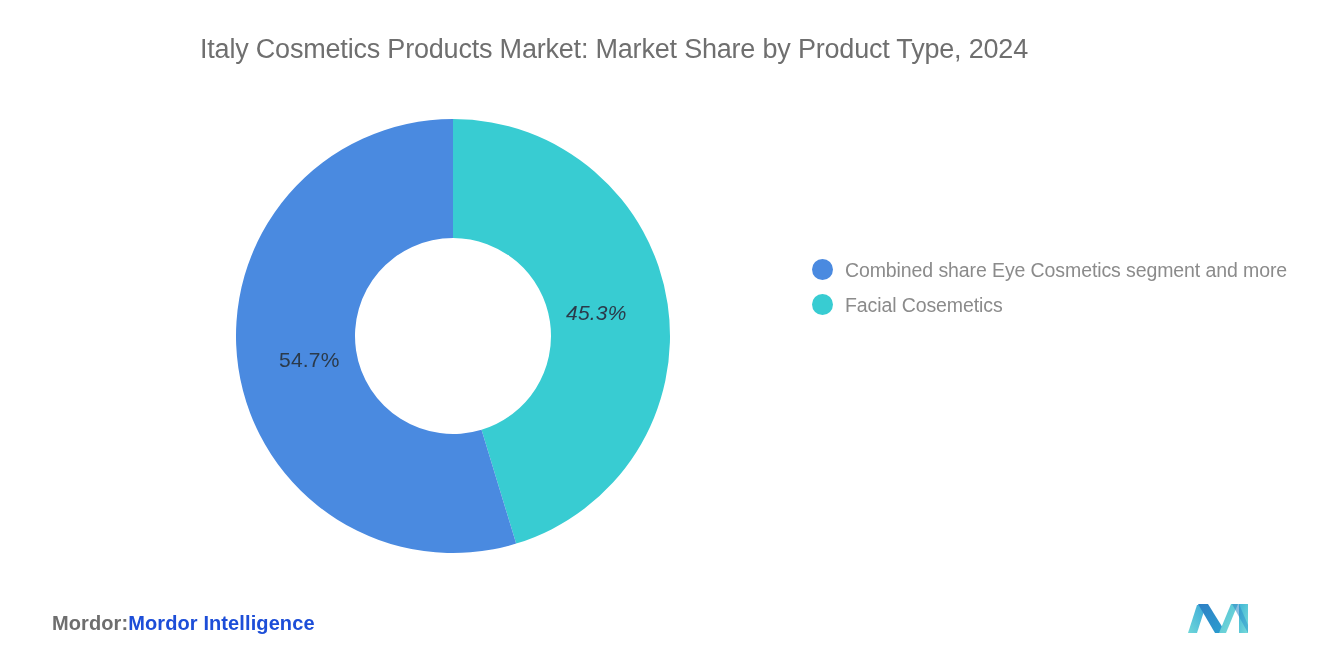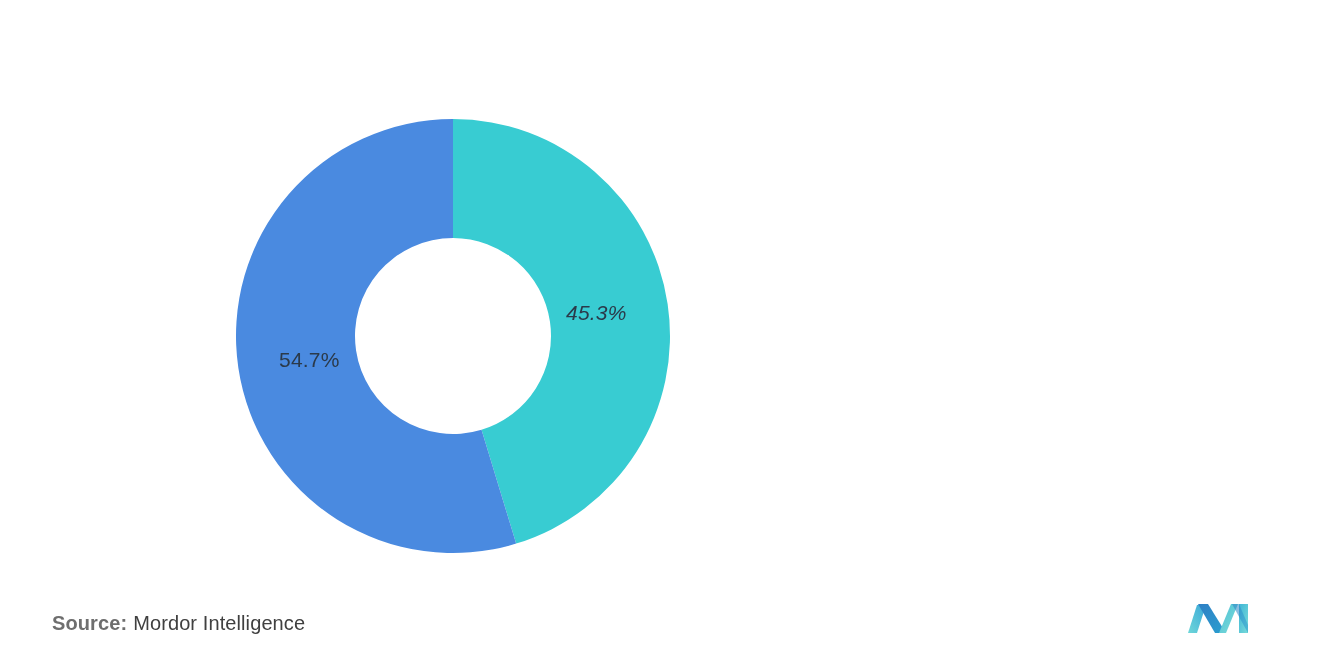--- a/index.html
+++ b/index.html
@@ -95,55 +95,65 @@
     font-size: 20px;
     color: #9a9a9a;
     letter-spacing: 0.1px;
     white-space: nowrap;
   }
   #source-prefix {
     font-weight: 700;
     color: #6e6e6e;
   }
   #source-value {
-    font-weight: 400;
-    color: #404040;
-    margin-left: 6px;
+    font-weight: 700;
+    color: #1d4ed8;
   }
 
   
   #brand-logo {
     position: absolute;
     left: 1186px;
     top: 599px;
     width: 70px;
     height: 36px;
   }
 </style>
 </head>
 <body>
 
 <div id="chart-card">
 
+  <div id="chart-title">Italy Cosmetics Products Market: Market Share by Product Type, 2024</div>
 
   <div id="donut-wrap">
     <svg id="donut-svg" viewBox="0 0 436 436">
 
       <path id="slice-teal" d="M 218 1 A 217 217 0 0 1 281.15484820173504 425.6065151882662 L 246.52154434917068 311.7577810527654 A 98 98 0 0 0 218 120 Z" fill="#38ccd2"></path>
 
       <path id="slice-blue" d="M 281.15484820173504 425.6065151882662 A 217 217 0 1 1 217.99999999999997 1 L 217.99999999999997 120 A 98 98 0 1 0 246.52154434917068 311.7577810527654 Z" fill="#4a8ae0"></path>
     </svg>
 
     <div class="slice-label" id="label-blue">54.7%</div>
     <div class="slice-label" id="label-teal">45.3%</div>
   </div>
 
+  <div id="legend">
+    <div class="legend-item">
+      <span class="legend-dot" id="legend-dot-0" style="background: rgb(74, 138, 224);"></span>
+      <span class="legend-label">Combined share Eye Cosmetics segment and more</span>
+    </div>
+    <div class="legend-item">
+      <span class="legend-dot" id="legend-dot-1" style="background: rgb(56, 204, 210);"></span>
+      <span class="legend-label">Facial Cosemetics</span>
+    </div>
+  </div>
 
   <div id="source-line">
-    <span id="source-prefix">Source:</span><span id="source-value">Mordor Intelligence</span>
+    <span id="source-prefix">Mordor:</span><span id="source-value">Mordor Intelligence</span>
   </div>
 
   <div id="brand-logo">
     <svg viewBox="0 0 70 36" width="70" height="36">
       <defs>
         <linearGradient id="g1" x1="0" y1="1" x2="1" y2="0">
           <stop offset="0%" stop-color="#6fd7d9"></stop>
           <stop offset="100%" stop-color="#3aa8d8"></stop>
         </linearGradient>
         <linearGradient id="g2" x1="0" y1="0" x2="1" y2="1">

